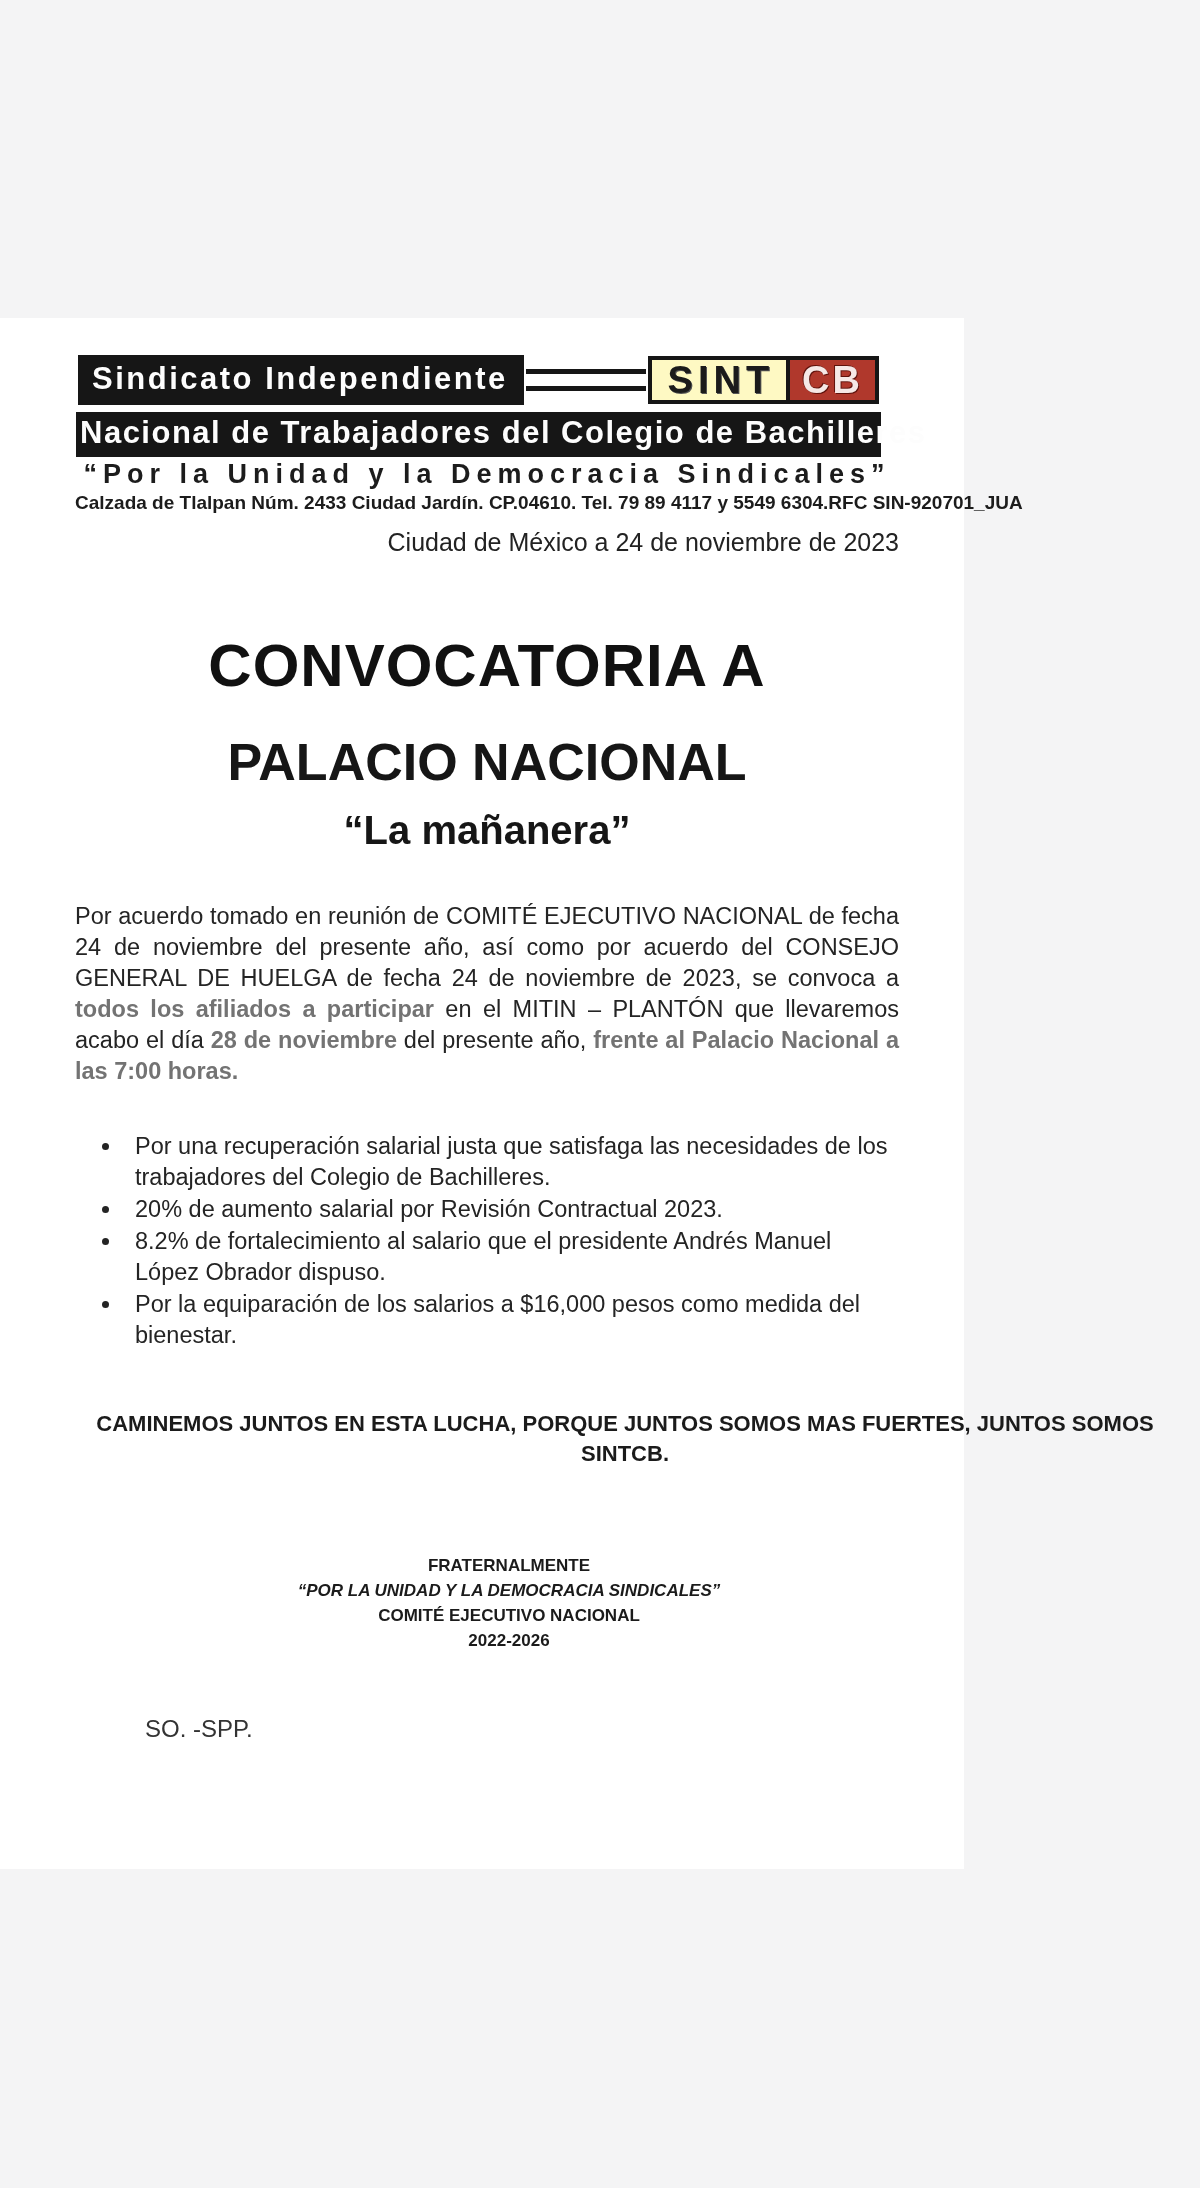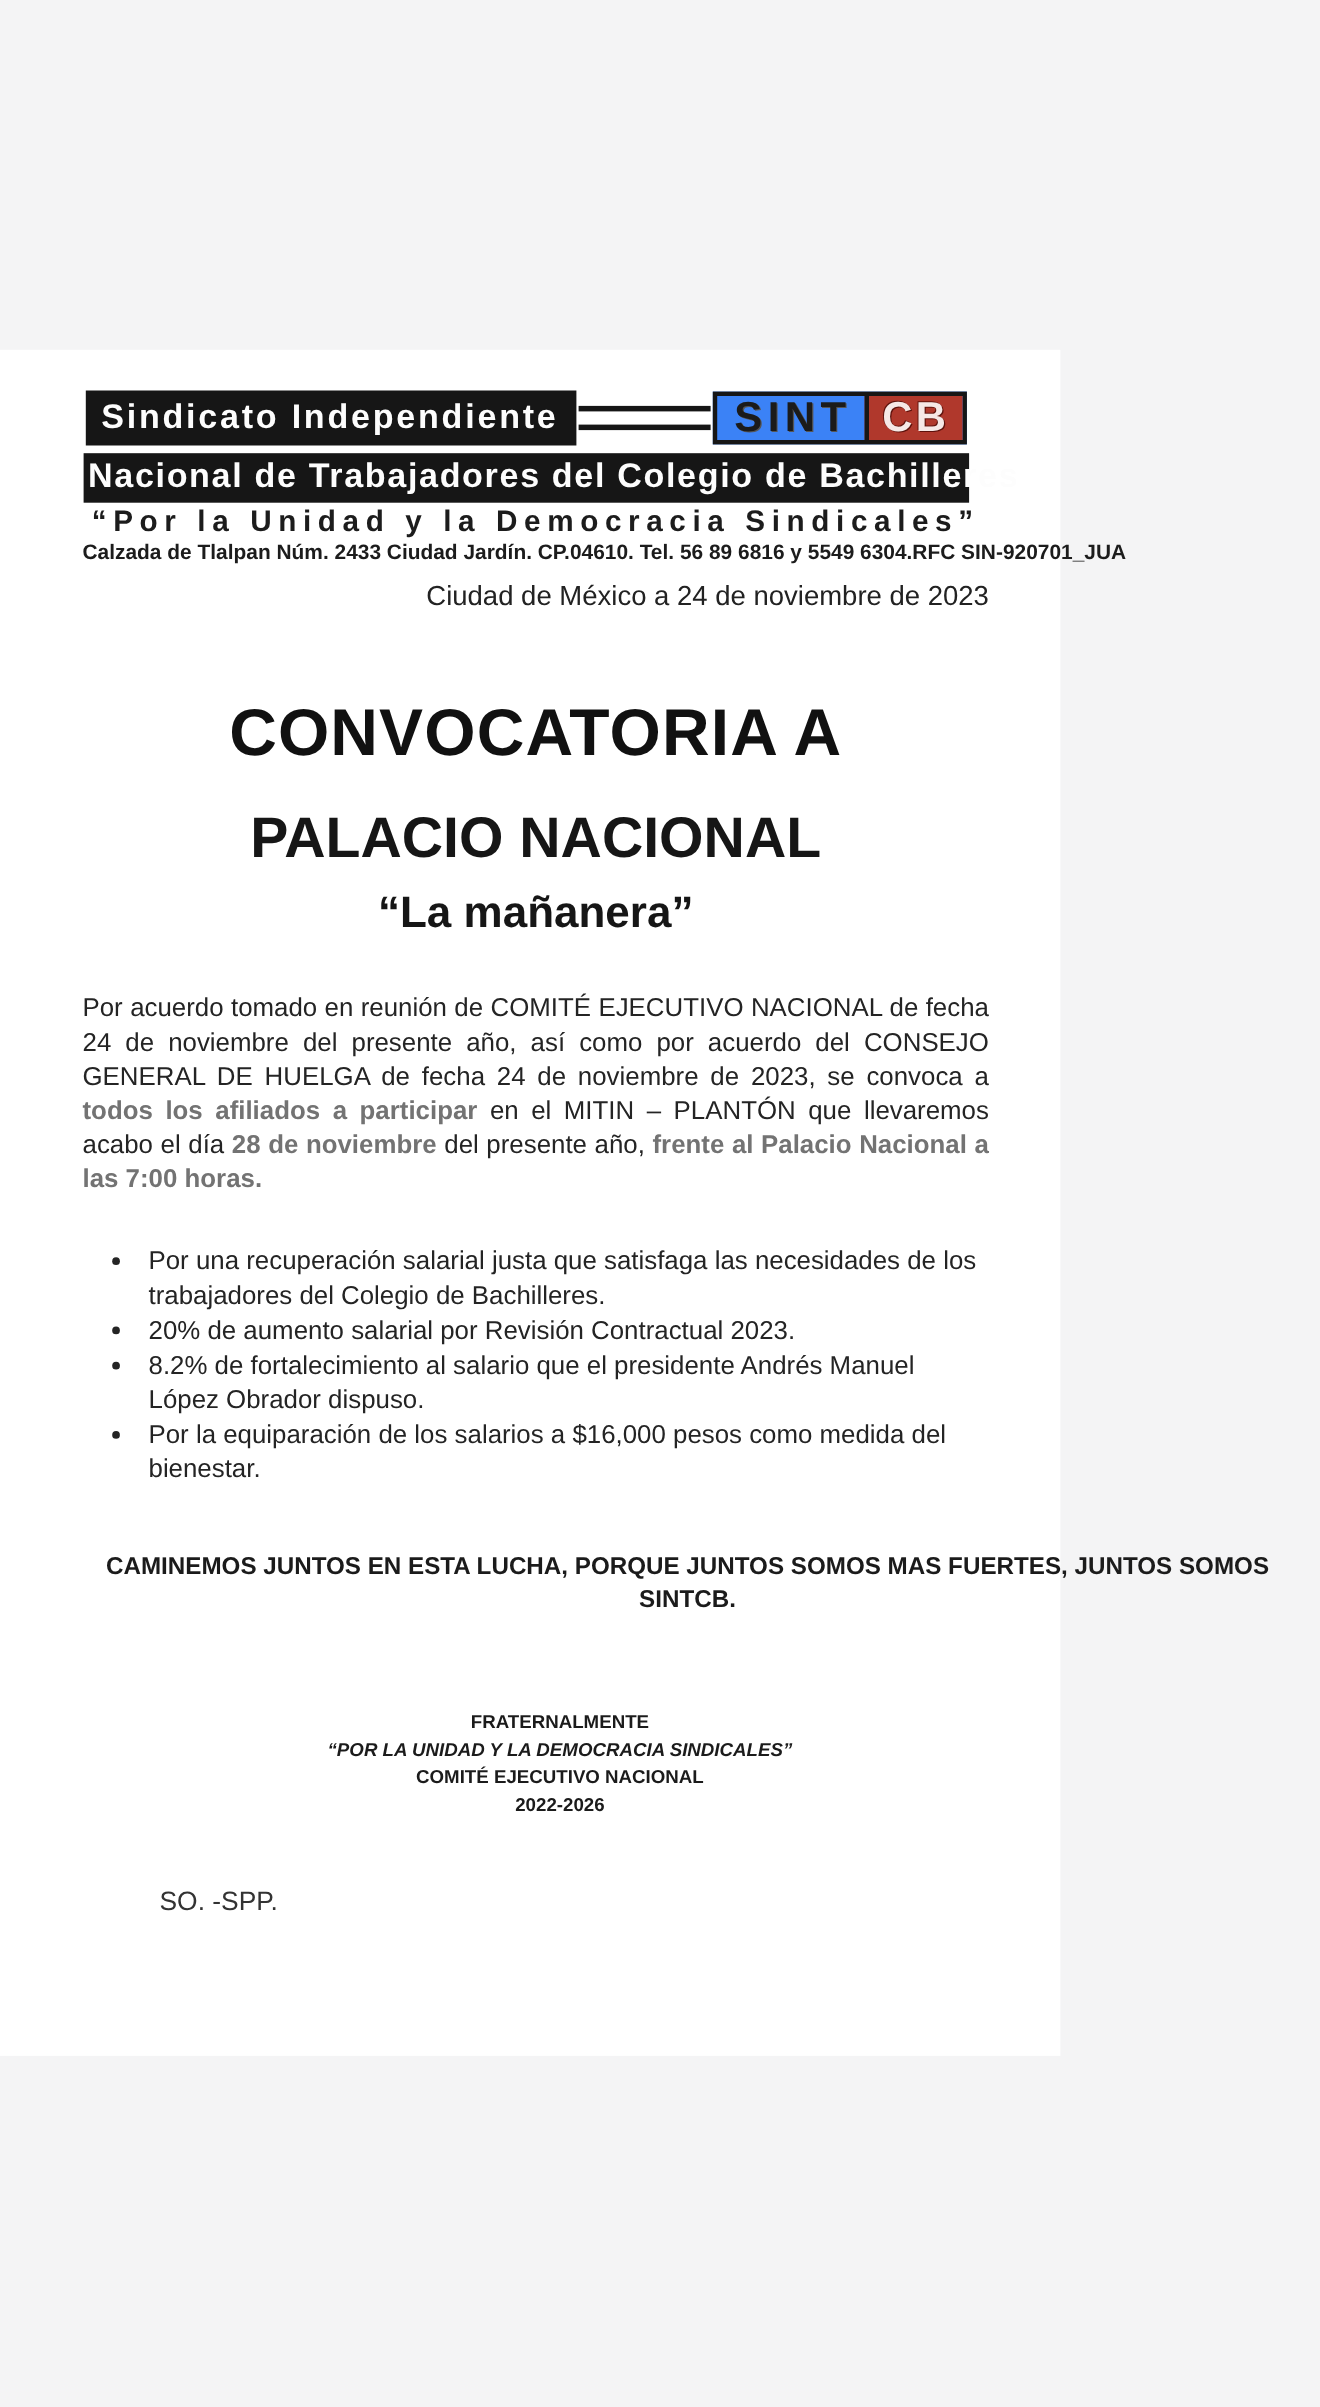--- a/index.html
+++ b/index.html
@@ -26,21 +26,21 @@
     background:#161616; color:#fdfdfd;
     font-size:31px; font-weight:bold; letter-spacing:2.5px;
     padding:6px 16px 8px 14px; white-space:nowrap;
   }
   .connector {
     flex:1 1 auto; height:22px; margin:0 2px;
     border-top:5px solid #161616; border-bottom:5px solid #161616;
   }
   .logo {
     display:flex; align-items:stretch; border:4px solid #161616;
-    background:#3b82f6; height:48px;
+    background:#fef9c3; height:48px;
   }
   .logo-sint {
     display:flex; align-items:center; padding:0 12px 0 16px;
     font-size:38px; font-weight:900; letter-spacing:5px; color:#1b1b1b;
     text-shadow:1px 1px 0 #555;
   }
   .logo-cb {
     display:flex; align-items:center; justify-content:center;
     background:#b0382c; border-left:4px solid #161616;
     padding:0 12px; font-size:38px; font-weight:900; letter-spacing:3px;
@@ -104,21 +104,21 @@
     <div class="letterhead-row">
       <div class="union-box1">Sindicato Independiente</div>
       <div class="connector"></div>
       <div class="logo">
         <div class="logo-sint">SINT</div>
         <div class="logo-cb">CB</div>
       </div>
     </div>
     <div class="union-bar2">Nacional de Trabajadores del Colegio de Bachilleres</div>
     <div class="motto">“Por la Unidad y la Democracia Sindicales”</div>
-    <div class="address">Calzada de Tlalpan Núm. 2433 Ciudad Jardín. CP.04610. Tel. 56 89 6816 y 5549 6304.RFC SIN-920701_JUA</div>
+    <div class="address">Calzada de Tlalpan Núm. 2433 Ciudad Jardín. CP.04610. Tel. 79 89 4117 y 5549 6304.RFC SIN-920701_JUA</div>
 
     <div class="dateline">Ciudad de México a 24 de noviembre de 2023</div>
 
     <div class="main-title">
       <div class="t1">CONVOCATORIA A</div>
     </div>
     <div class="sub-title1">PALACIO NACIONAL</div>
     <div class="sub-title2">“La mañanera”</div>
 
     <div class="body-par" id="body-paragraph"><span>Por acuerdo tomado en reunión de COMITÉ EJECUTIVO NACIONAL de fecha 24 de noviembre del presente año, así como por acuerdo del CONSEJO GENERAL DE HUELGA de fecha 24 de noviembre de 2023, se convoca a </span><b>todos los afiliados a participar</b><span> en el MITIN – PLANTÓN que llevaremos acabo el día </span><b>28 de noviembre</b><span> del presente año, </span><b>frente al Palacio Nacional a las 7:00 horas.</b></div>

